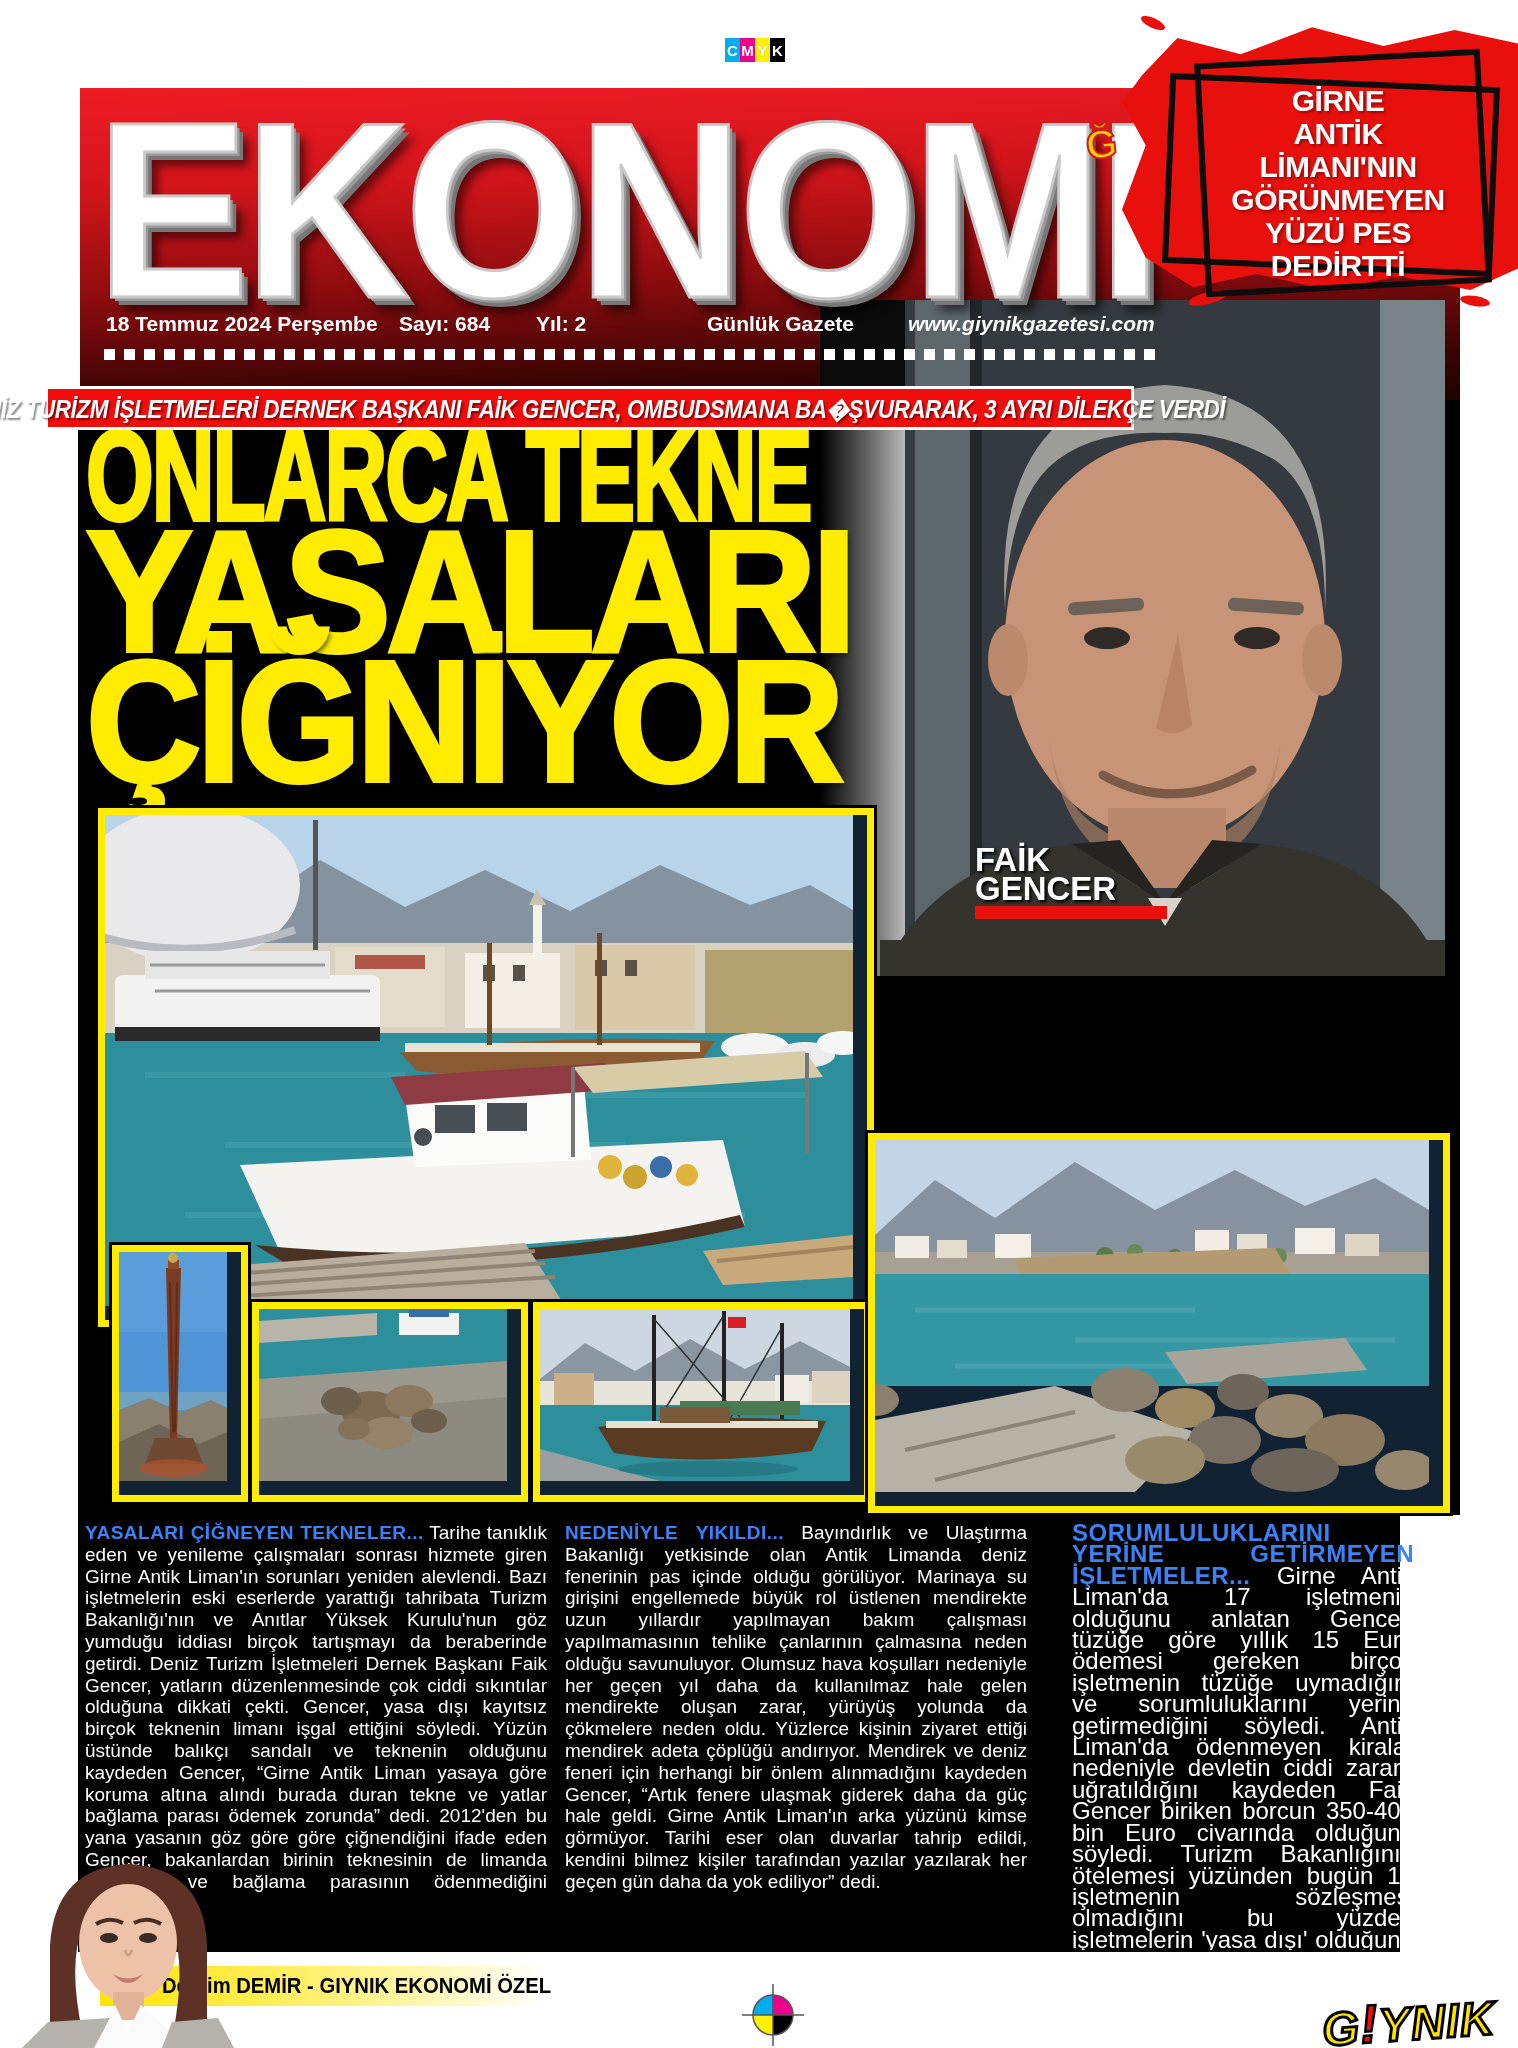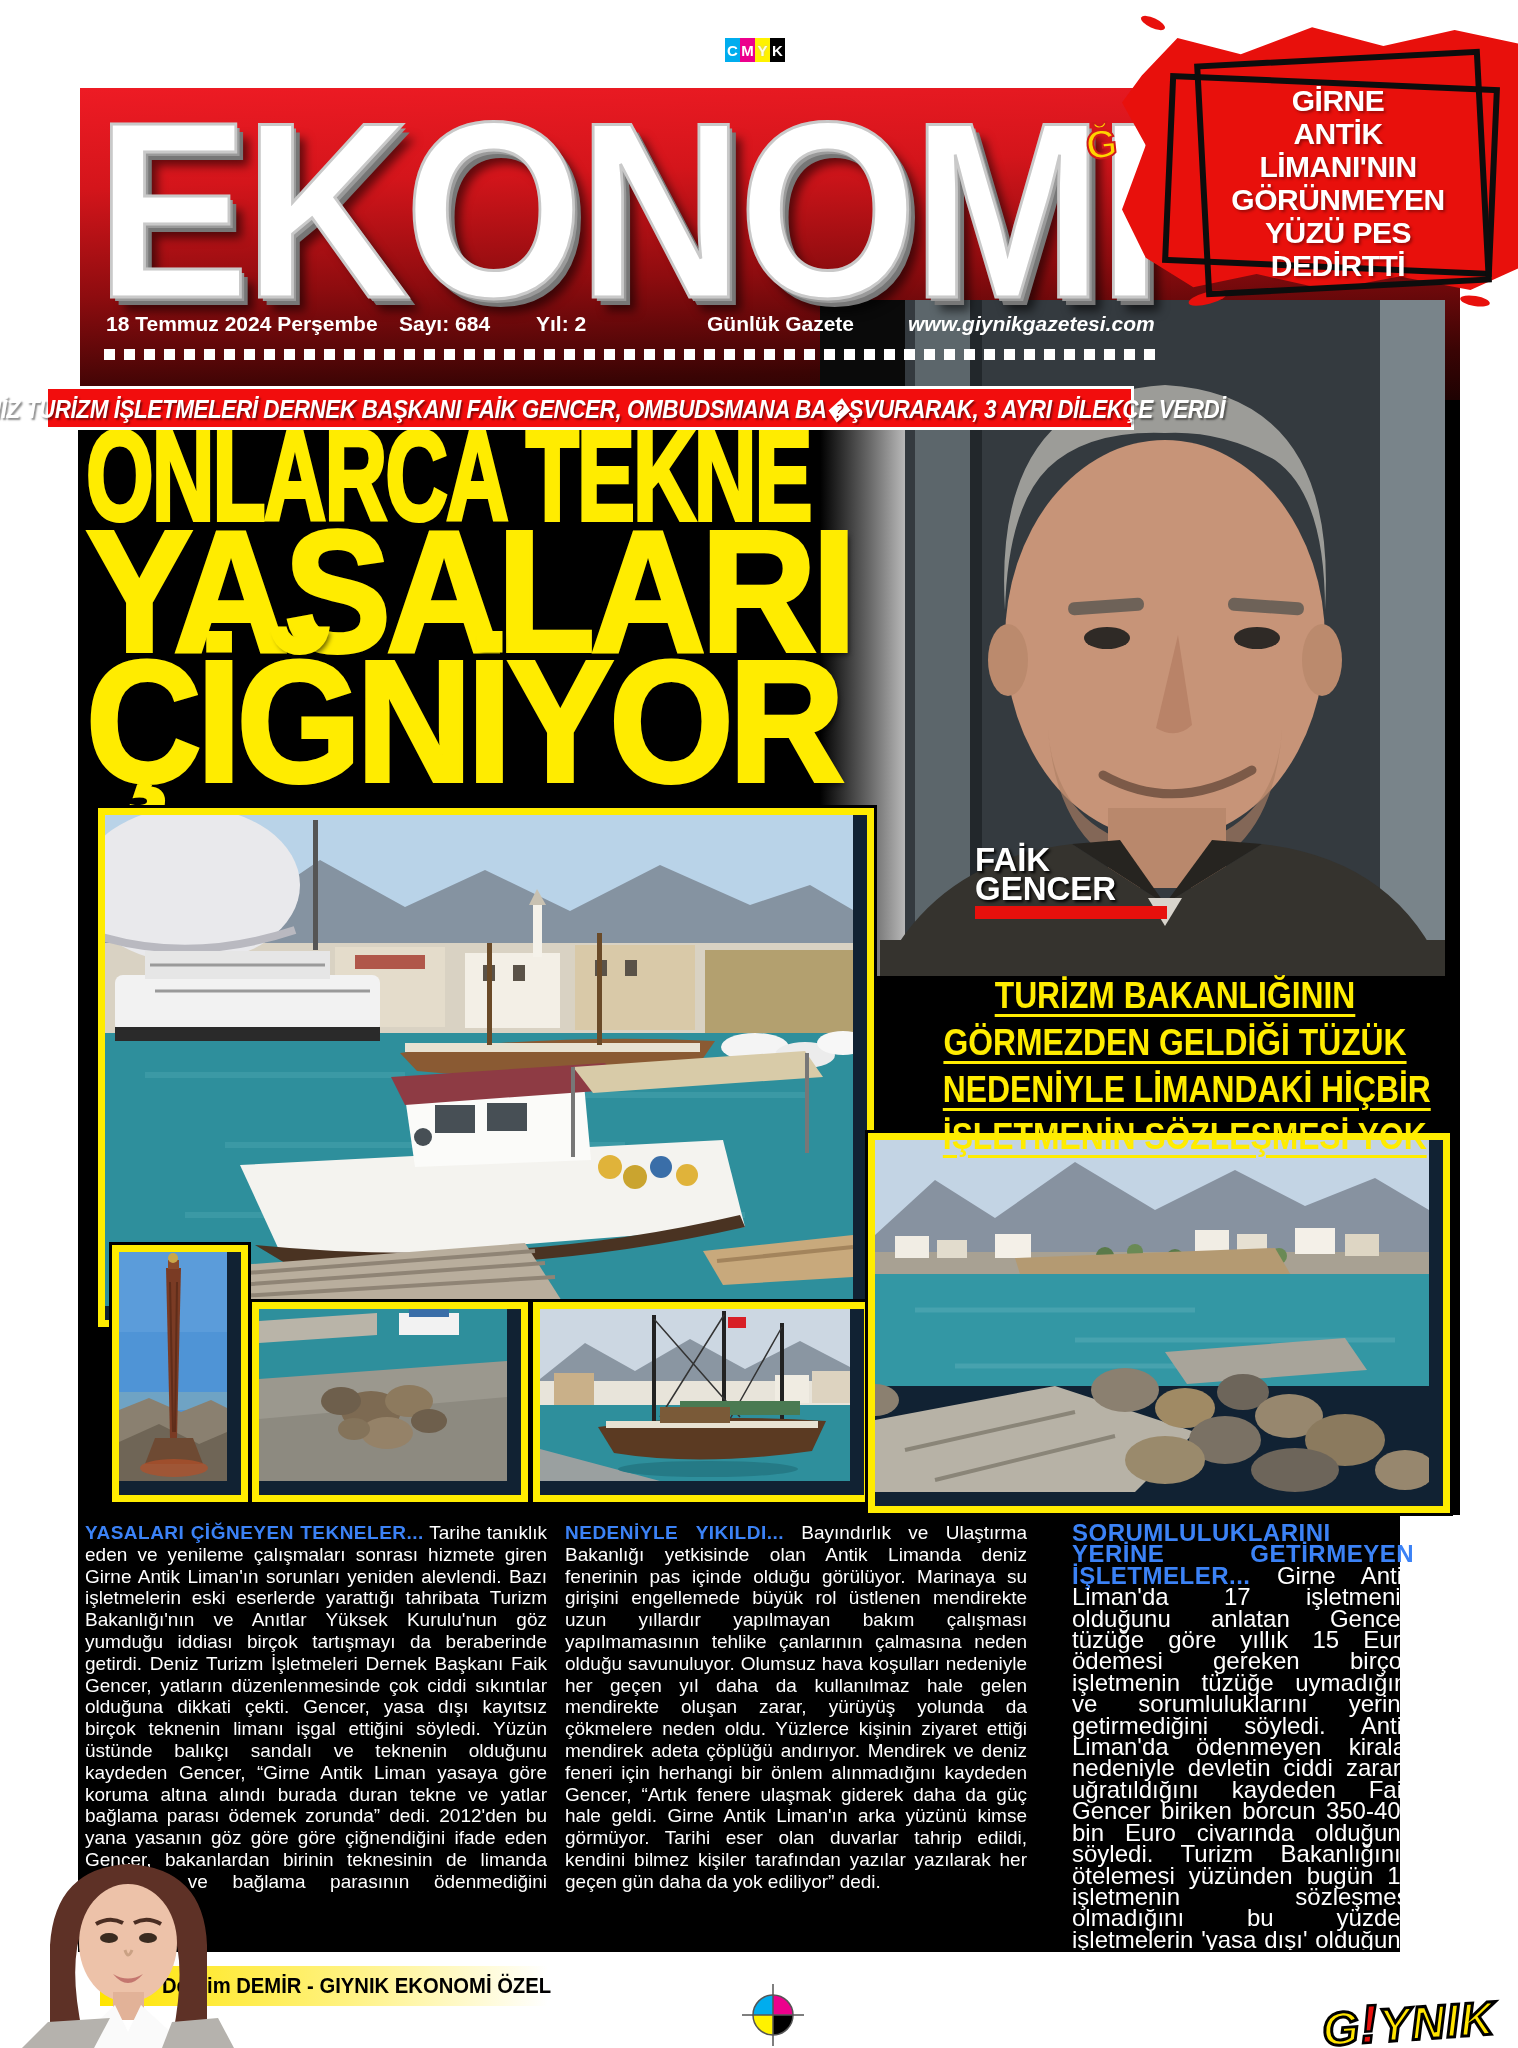--- a/index.html
+++ b/index.html
@@ -187,26 +187,20 @@
   <div class="abs hline h1">ONLARCA TEKNE</div>
   <div class="abs hline h2">YASALARI</div>
   <div class="abs hline h3">ÇİĞNİYOR</div>
 
   <div class="abs faik">
     <div>FAİK</div>
     <div>GENCER</div>
   </div>
   <div class="abs faik-bar"></div>
 
-  <div class="abs subhead">
-    <div>TURİZM BAKANLIĞININ</div>
-    <div>GÖRMEZDEN GELDİĞİ TÜZÜK</div>
-    <div>NEDENİYLE LİMANDAKİ HİÇBİR</div>
-    <div>İŞLETMENİN SÖZLEŞMESİ YOK</div>
-  </div>
 
   <div class="abs photo ph-harbor">
     <svg width="748" height="491" viewBox="0 0 748 491" xmlns="http://www.w3.org/2000/svg">
       <rect width="748" height="140" fill="#b9d3e8"></rect>
       <polygon points="0,125 55,62 140,96 215,45 300,92 380,55 465,96 555,50 645,90 705,70 748,95 748,145 0,145" fill="#8593a1"></polygon>
       <rect x="0" y="128" width="748" height="95" fill="#d9d2c3"></rect>
       <rect x="120" y="140" width="90" height="70" fill="#f1ede4"></rect>
       <rect x="230" y="132" width="110" height="80" fill="#e4dccb"></rect>
       <rect x="250" y="140" width="70" height="14" fill="#b0574a"></rect>
       <rect x="360" y="138" width="95" height="75" fill="#f3efe6"></rect>

